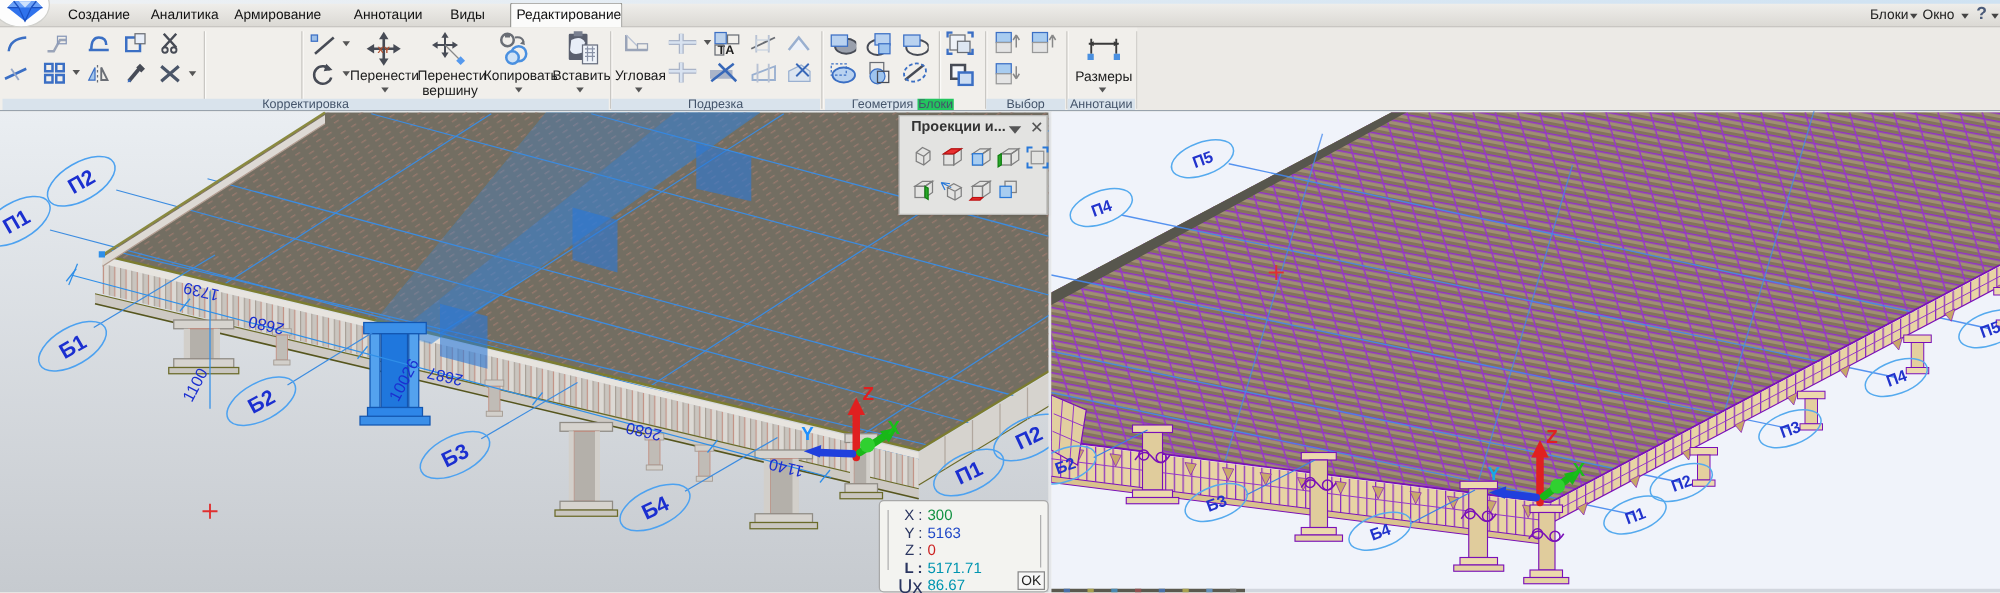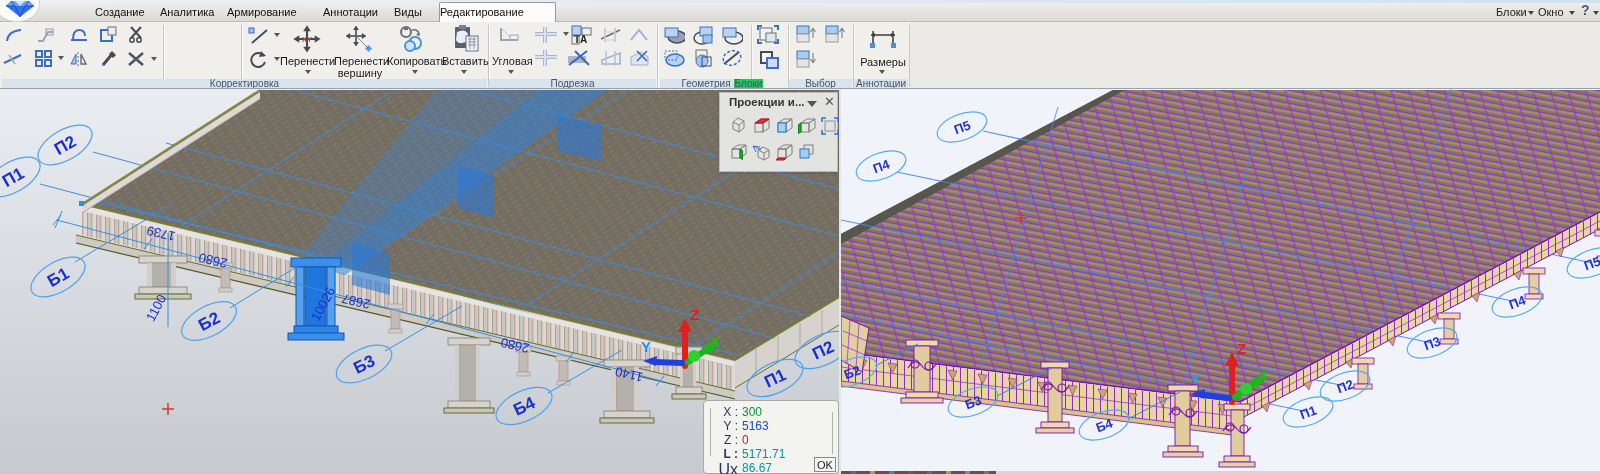--- a/index.html
+++ b/index.html
@@ -1,37 +1,37 @@
 <!DOCTYPE html>
 <html><head><meta charset="utf-8"><style>
 *{margin:0;padding:0;box-sizing:border-box;}
 html,body{width:1600px;height:474px;overflow:hidden;font-family:"Liberation Sans",sans-serif;background:#f1efeb;}
 #chrome{position:absolute;left:0;top:0;width:1600px;height:22px;background:linear-gradient(#f2f1ee,#dbd9d4);border-bottom:1px solid #bdbbb6;}
-.tab{position:absolute;top:4px;height:17px;font-size:11px;line-height:16px;color:#111;text-align:left;margin-left:48px;}
+.tab{position:absolute;top:4px;height:17px;font-size:11px;line-height:16px;color:#111;text-align:right;}
 .tab.active{background:#fbfbfa;border:1px solid #9a9a96;border-bottom:none;top:2px;height:20px;line-height:18px;border-radius:2px 2px 0 0;}
 .dda{position:absolute;width:0;height:0;border-left:3.5px solid transparent;border-right:3.5px solid transparent;border-top:4px solid #444;}
 #ribbon{position:absolute;left:0;top:22px;width:910px;height:66px;background:#f1efeb;}
 #ribbonbg{position:absolute;left:910px;top:22px;width:690px;height:66px;background:#eceae6;}
 #ribline{position:absolute;left:0;top:88px;width:1600px;height:1px;background:#98a2ac;}
 #main{position:absolute;left:0;top:89px;width:1600px;height:385px;}
 #lv{position:absolute;left:0;top:0;}
 #rv{position:absolute;left:841px;top:0;}
 #divider{position:absolute;left:839px;top:0;width:2px;height:385px;background:#e4e6e9;}
 #proj{position:absolute;left:719px;top:3px;width:119px;height:80px;background:#e3e3e1;border:1px solid #bcbcba;box-shadow:0 1px 3px rgba(0,0,0,0.15);}
 #coord{position:absolute;left:703px;top:311px;width:136px;height:74px;background:#f3f3f0;border:1px solid #a8a8a8;border-radius:4px;}
 #okbtn{position:absolute;left:110px;top:56px;width:22px;height:15px;background:#f6f6f6;border:1px solid #888;font-size:11px;line-height:14px;text-align:center;color:#222;}
 </style></head><body>
 <div id="chrome">
     <div style="position:absolute;left:0;top:0;width:1600px;height:3px;background:linear-gradient(to right,#eef1f4,#cfe2f2);"></div>
     <div class="tab" style="left:47px;width:57px;">Создание</div>
     <div class="tab" style="left:112px;width:63px;">Аналитика</div>
     <div class="tab" style="left:179px;width:78px;">Армирование</div>
     <div class="tab" style="left:275px;width:63px;">Аннотации</div>
     <div class="tab" style="left:346px;width:42px;">Виды</div>
-    <div class="tab active" style="left:391px;width:117px;">Редактирование</div>
+    <div class="tab active" style="left:408px;width:90px;">Редактирование</div>
     <div style="position:absolute;left:-6px;top:-14px;width:46px;height:36px;background:#fdfdfd;border:1px solid #d0d0cc;border-radius:50%;"></div>
     <svg style="position:absolute;left:5px;top:0px" width="30" height="18" viewBox="0 0 30 18">
       <path d="M6 1 L24 1 L29 6 L15 17 L1 6 Z" fill="#2f72ec"></path>
       <path d="M6 1 L24 1 L29 6 L1 6 Z" fill="#6ba0f6"></path>
       <path d="M10 1 L15 6 L20 1 Z" fill="#cfe2fc"></path>
       <path d="M6 1 L10 6 M24 1 L20 6 M1 6 L10 6 L15 17 L20 6 L29 6" stroke="#1a4fc0" stroke-width="1" fill="none"></path>
     </svg>
     <div style="position:absolute;left:1496px;top:6px;font-size:11px;color:#222;">Блоки</div>
     <div class="dda" style="left:1528px;top:11px;"></div>
     <div style="position:absolute;left:1538px;top:6px;font-size:11px;color:#222;">Окно</div>

